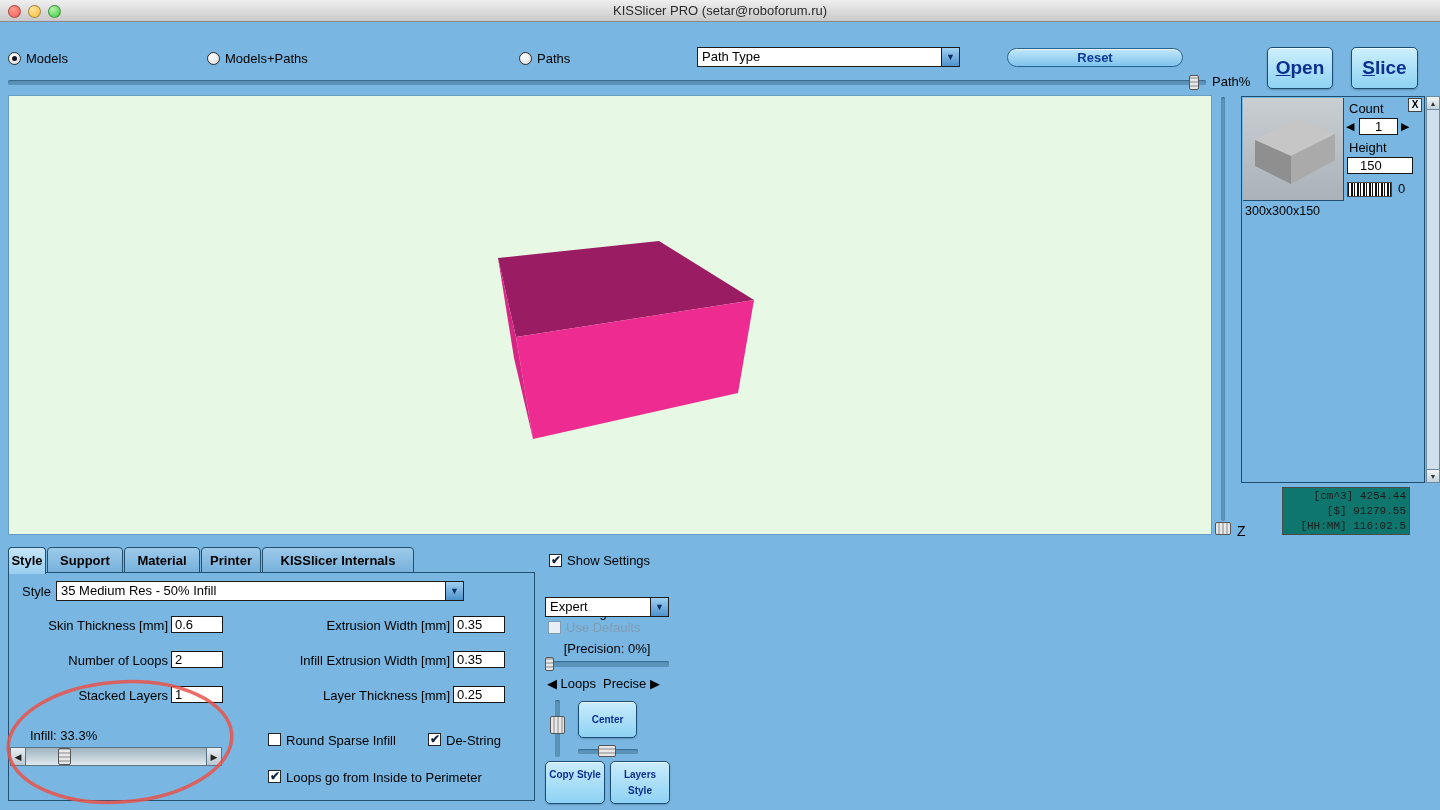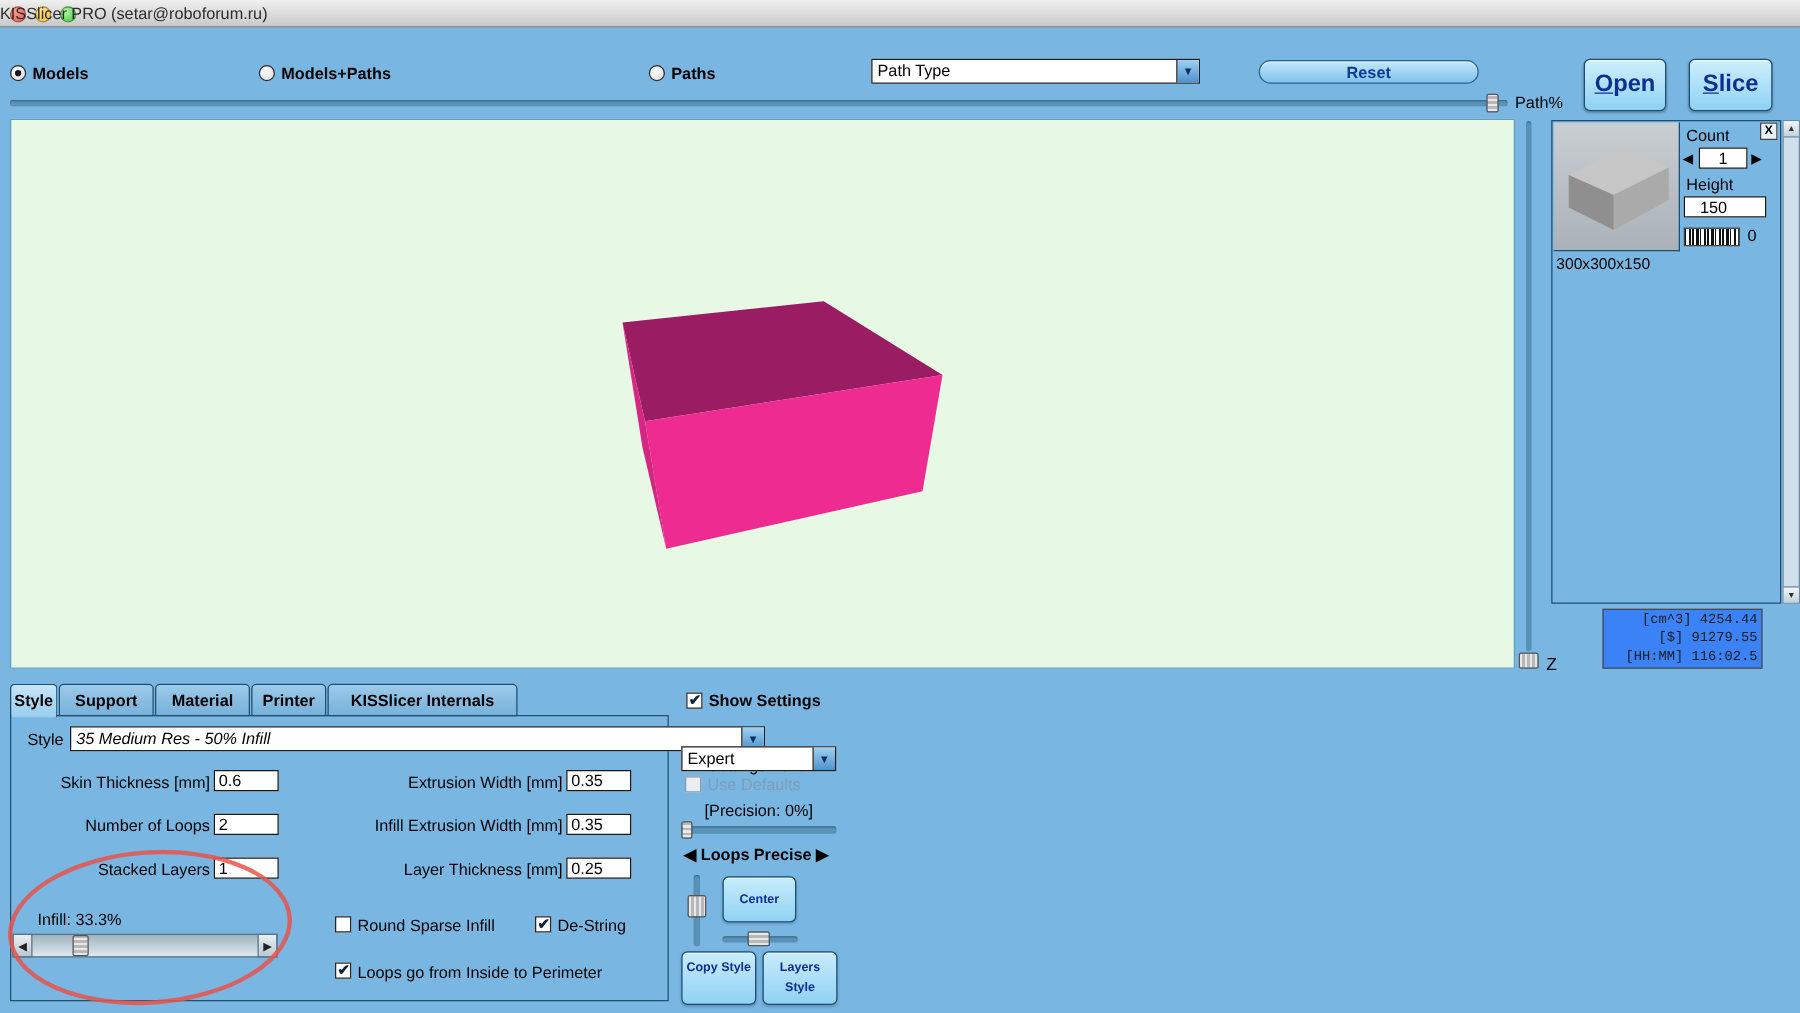--- a/index.html
+++ b/index.html
@@ -4,29 +4,29 @@
 <style>
   * { margin:0; padding:0; box-sizing:border-box; }
   html,body { width:1440px; height:810px; }
   body { font-family:"Liberation Sans", sans-serif; background:#79b7e2; overflow:hidden; }
   #app { position:relative; width:1440px; height:810px; }
 
   
   .titlebar { position:absolute; left:0; top:0; width:1440px; height:22px;
     background:linear-gradient(#efefef,#c9c9c9); border-bottom:1px solid #8a8a8a; }
   .title-text { position:absolute; left:0; top:0; width:100%; height:22px; line-height:22px;
-    font-size:13px; color:#2b2b2b; }
+    text-align:center; font-size:13px; color:#2b2b2b; }
   .traffic { position:absolute; top:4.5px; width:13px; height:13px; border-radius:50%; border:1px solid rgba(0,0,0,.35); }
   .t-red   { left:8px;  background:radial-gradient(circle at 35% 30%, #ff9a92, #f25a52); }
   .t-yel   { left:28px; background:radial-gradient(circle at 35% 30%, #ffe49a, #f8bd36); }
   .t-grn   { left:48px; background:radial-gradient(circle at 35% 30%, #b7f3a9, #39c93f); }
 
   
   .lbl { position:absolute; font-size:13px; color:#000; white-space:nowrap; }
-  .b { font-weight:bold; }
+  .b { font-weight:normal; }
   .radio { position:absolute; width:13px; height:13px; border-radius:50%;
     background:radial-gradient(circle at 35% 30%, #ffffff, #d9d9d9); border:1px solid #2f2f2f; }
   .radio .dot { position:absolute; left:3px; top:3px; width:5px; height:5px; border-radius:50%; background:#14141e; }
   .combo { position:absolute; background:#fff; border:1px solid #1d1d1d; }
   .combo .ct { position:absolute; left:4px; top:0; font-size:13px; line-height:18px; color:#000; white-space:nowrap; }
   .combo .ca { position:absolute; right:0; top:0; bottom:0; width:18px;
     background:linear-gradient(#9fd0f2,#4e92cc); border-left:1px solid #1d1d1d;
     color:#0c2f62; font-size:9px; text-align:center; line-height:18px; }
   .input { position:absolute; background:#fff; border:1px solid #161616; font-size:13px;
     font-family:"Liberation Sans",sans-serif; padding:0 3px; color:#000; }
@@ -57,21 +57,21 @@
     background:#e7f8e4; border:1px solid #659ec2; }
 
   
   .model-list { position:absolute; left:1241px; top:96px; width:184px; height:387px; border:1px solid #1f4e73; }
   .thumb-cell { position:absolute; left:1px; top:1px; width:101px; height:103px;
     background:linear-gradient(#c9ced2,#aab2b8); border-right:1px solid #1f4e73; border-bottom:1px solid #1f4e73; }
   .scrollbar { position:absolute; left:1426px; top:96px; width:14px; height:387px;
     background:#cfe0ec; border:1px solid #6d8ba0; }
   .sb-btn { position:absolute; left:0; width:12px; height:13px; background:linear-gradient(#f2f6f8,#c2d2dc);
     border-bottom:1px solid #6d8ba0; font-size:7px; text-align:center; line-height:13px; color:#333; }
-  .stats { position:absolute; left:1282px; top:487px; width:128px; height:48px; background:#3b82f6;
+  .stats { position:absolute; left:1282px; top:487px; width:128px; height:48px; background:#0f766e;
     border:1px solid #4a4a4a; font-family:"Liberation Mono", monospace; font-size:11px; line-height:15px;
     text-align:right; padding:1px 3px; color:#1c1c1c; }
   .barcode { position:absolute; left:1347px; top:182px; width:45px; height:15px; background:
     repeating-linear-gradient(90deg,#111 0 1px,#fff 1px 3px,#111 3px 5px,#fff 5px 6px); border:1px solid #444; }
 
   
   .tab { position:absolute; top:547px; height:26px; line-height:26px; text-align:center; font-size:13px;
     font-weight:bold; color:#000; background:linear-gradient(#9ccaea,#77b1da); border:1px solid #23506f;
     border-radius:4px 4px 0 0; }
   .tab.active { background:linear-gradient(#c6e5f8,#99cdef); height:27px; z-index:3; border-bottom:none; }
@@ -164,21 +164,21 @@
 
   <div class="tab active" style="left:8px; width:38px;">Style</div>
   <div class="tab" style="left:47px; width:76px;">Support</div>
   <div class="tab" style="left:124px; width:76px;">Material</div>
   <div class="tab" style="left:201px; width:60px;">Printer</div>
   <div class="tab" style="left:262px; width:152px;">KISSlicer Internals</div>
 
   <div class="groupbox"></div>
 
   <div class="lbl" style="left:22px; top:584px;">Style</div>
-  <div class="combo" style="left:56px; top:581px; width:556px; height:20px;font-style:italic;">
+  <div class="combo" style="left:56px; top:581px; width:408px; height:20px;">
     <span class="ct">35 Medium Res - 50% Infill</span>
     <span class="ca">▼</span>
   </div>
 
   <div class="lbl" style="left:8px; top:618px; width:160px; text-align:right;">Skin Thickness [mm]</div>
   <input class="input" style="left: 171px; top: 616px; width: 52px; height: 17px;" value="0.6">
 
   <div class="lbl" style="left:8px; top:653px; width:160px; text-align:right;">Number of Loops</div>
   <input class="input" style="left: 171px; top: 651px; width: 52px; height: 17px;" value="2">
 

